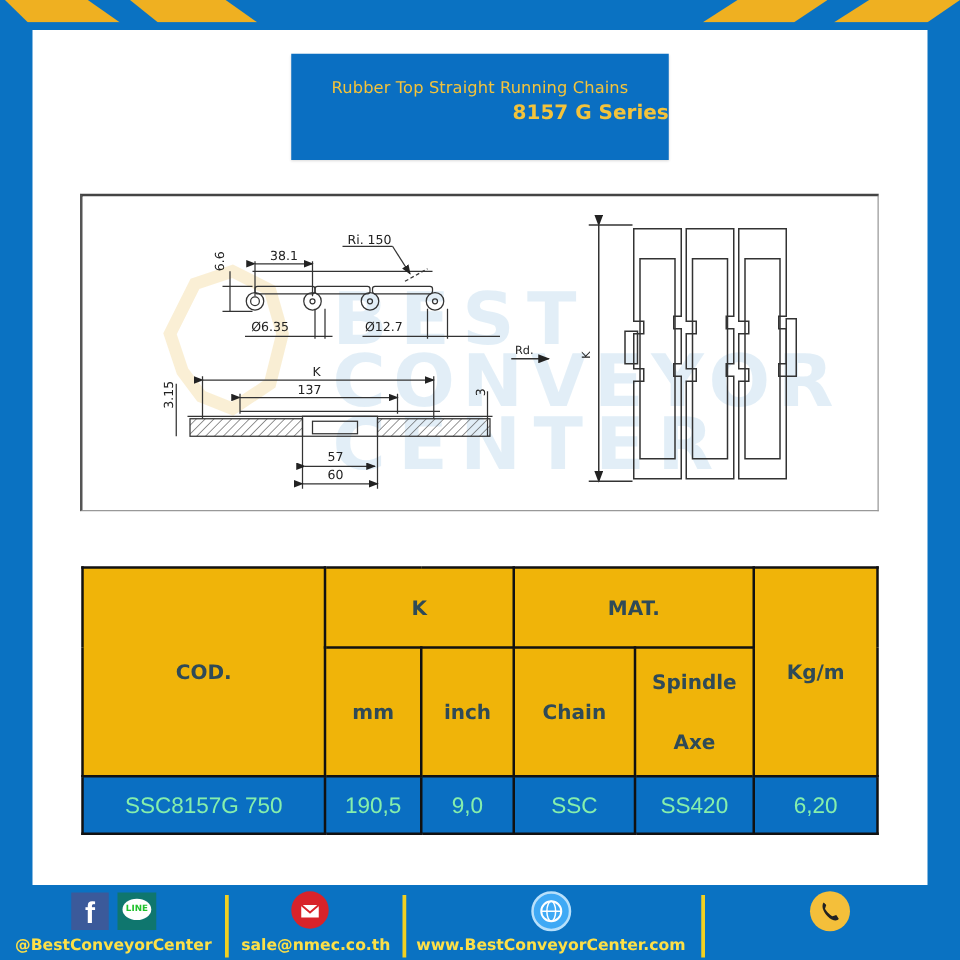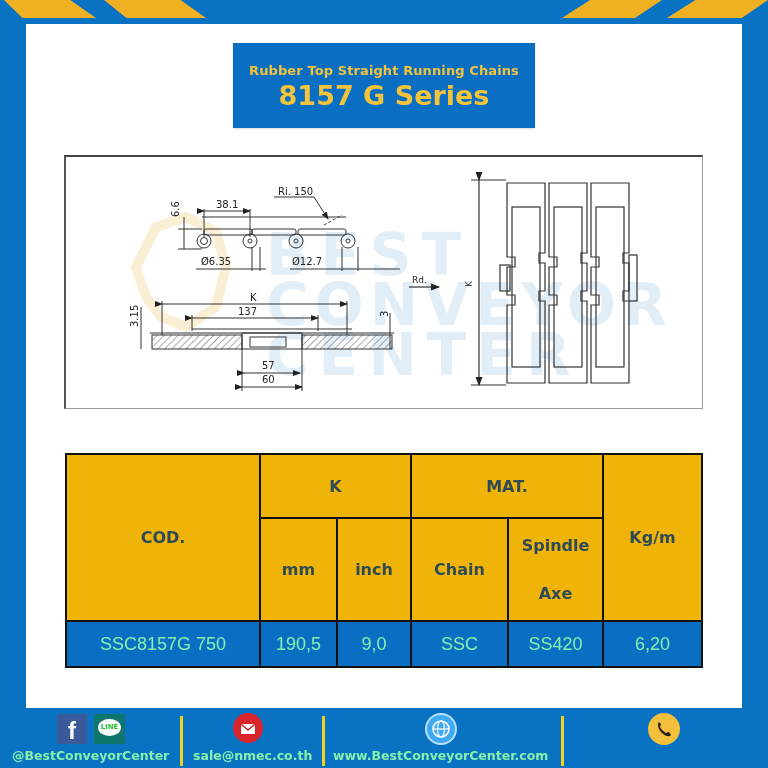--- a/index.html
+++ b/index.html
@@ -12,22 +12,22 @@
   .stripe { position: absolute; top: 0; height: 18px; background: #efb021; }
   .panel {
     position: absolute; left: 26px; top: 24px; width: 716px; height: 684px;
     background: #ffffff;
   }
   .title-box {
     position: absolute; left: 233px; top: 43px; width: 302px; height: 85px;
     background: #0a6fc2; text-align: center; color: #f3c33b;
     box-shadow: 0 1px 2px rgba(0,0,0,0.15);
   }
-  .title-sub { font-size: 13px; font-weight: bold; margin-top: 20px; letter-spacing: 0.1px; }
-  .title-main { font-size: 27px; font-weight: bold; margin-top: 2px; }
+  .title-sub { font-size: 13px; font-weight: normal; margin-top: 20px; letter-spacing: 0.1px; }
+  .title-main { font-size: 16px; font-weight: bold; margin-top: 2px; text-align: right; }
 
   .diagram {
     position: absolute; left: 64px; top: 155px; width: 639px; height: 254px;
     border-top: 2px solid #444; border-left: 2px solid #555;
     border-right: 1px solid #999; border-bottom: 1px solid #999;
     background: #fff; overflow: hidden;
   }
   .diagram svg { position: absolute; left: 0; top: 0; }
 
   table.spec {
@@ -36,21 +36,21 @@
   }
   table.spec td {
     border: 2px solid #111; text-align: center; vertical-align: middle;
   }
   td.h { background: #f0b409; color: #2f4a57; font-weight: bold; font-size: 16px; }
   td.d { background: #0a6fc2; color: #86efac; font-size: 18px; font-family: "Liberation Sans", sans-serif; }
   .spindle span { display: block; line-height: 48px; }
 
   .footer { position: absolute; left: 0; top: 708px; width: 768px; height: 60px; }
   .ftxt {
-    position: absolute; top: 40px; color: #86efac; font-weight: bold; font-size: 12.5px;
+    position: absolute; top: 40px; color: #fde047; font-weight: bold; font-size: 12.5px;
     font-family: "DejaVu Sans", sans-serif; white-space: nowrap;
   }
   .sep { position: absolute; top: 8px; width: 3px; height: 50px; background: #f2d021; }
   .ico { position: absolute; }
 </style>
 </head>
 <body>
 
 <div class="stripe" style="left:4px;width:92px;clip-path:polygon(0 0,72% 0,100% 100%,20% 100%);"></div>
 <div class="stripe" style="left:104px;width:102px;clip-path:polygon(0 0,75% 0,100% 100%,22% 100%);"></div>

